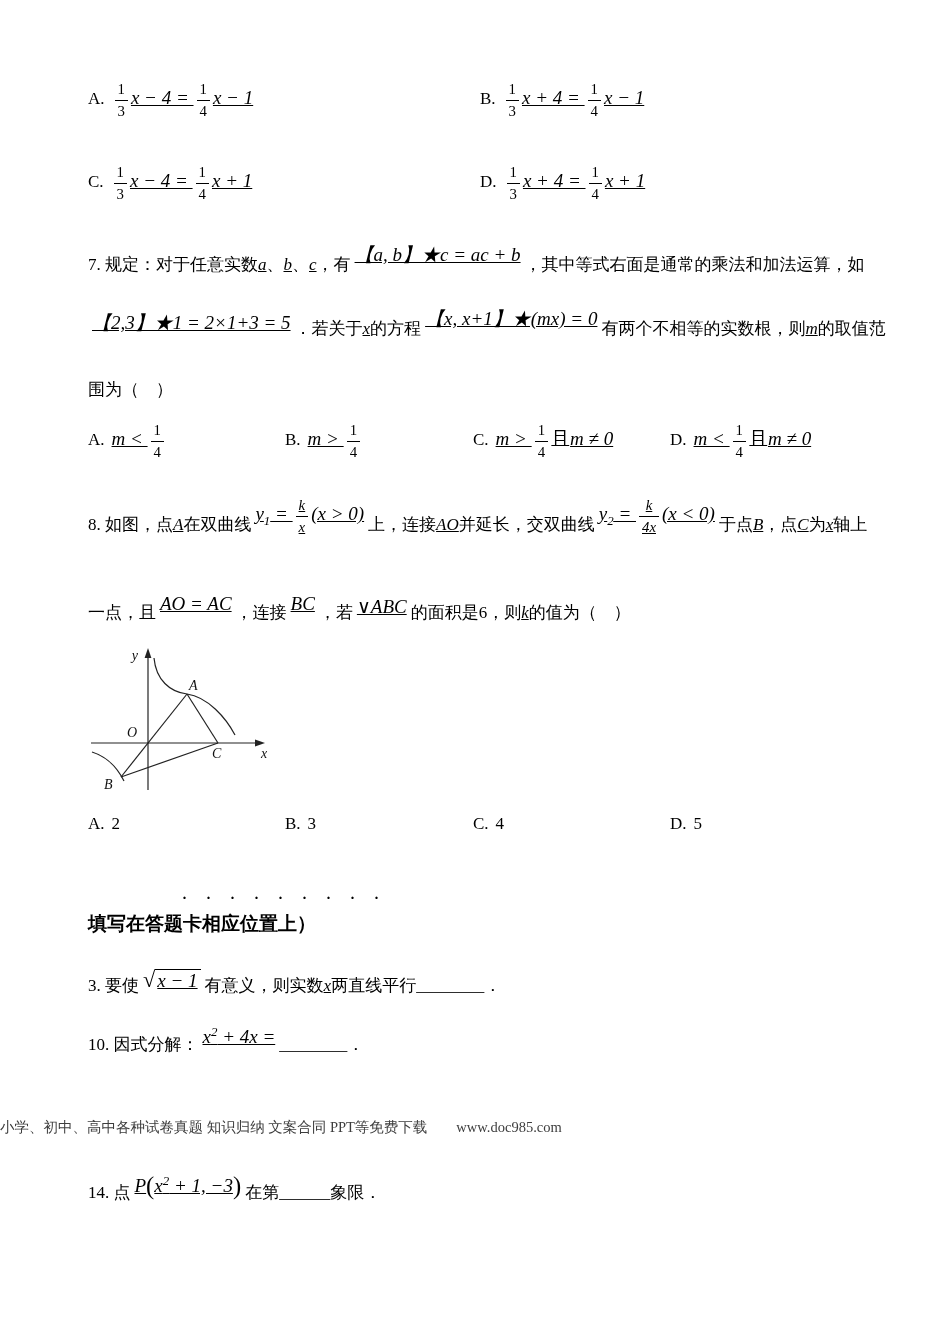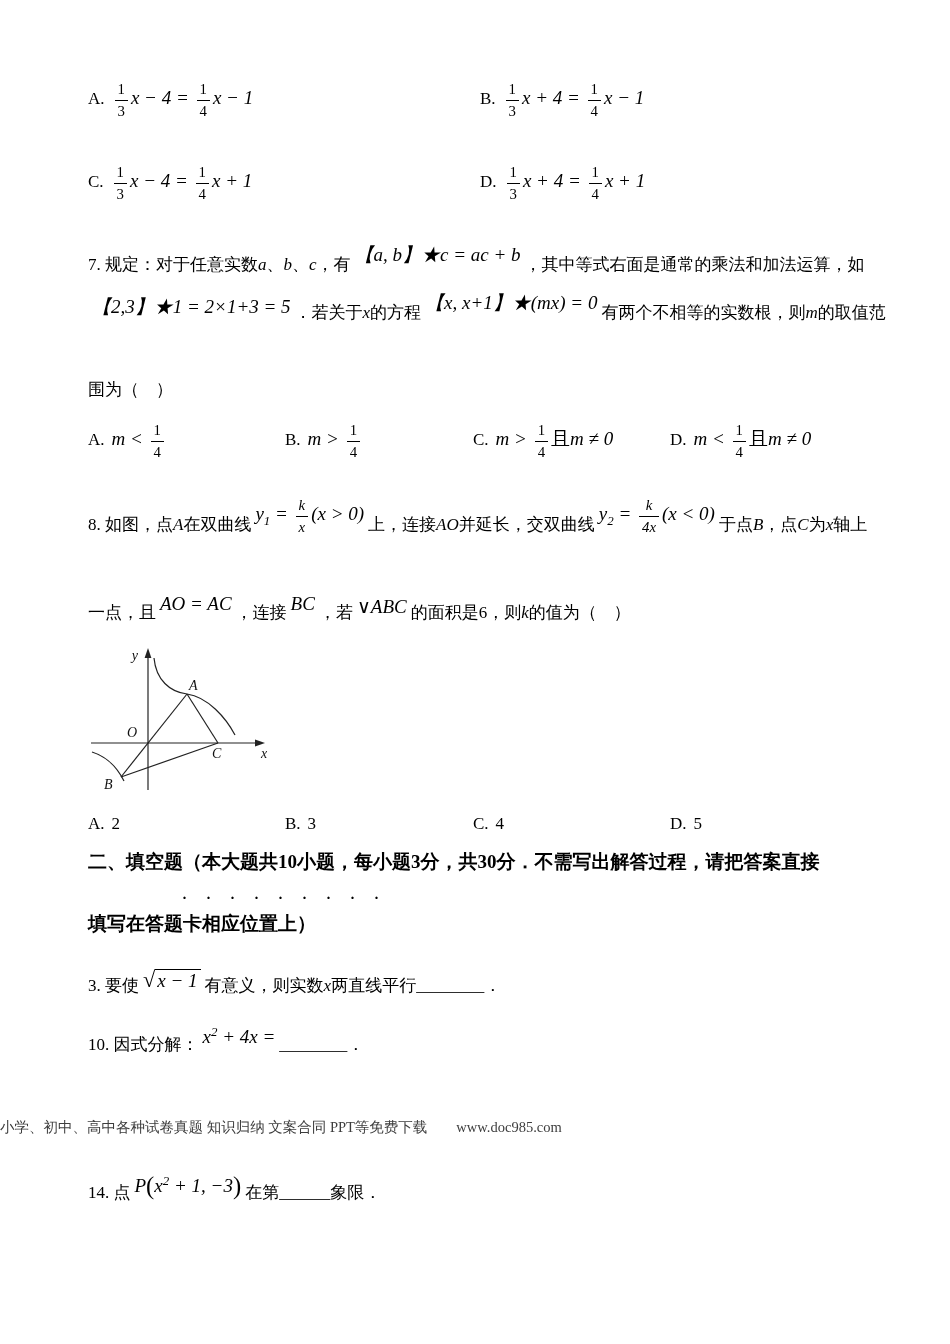--- a/index.html
+++ b/index.html
@@ -1,21 +1,21 @@
 <!DOCTYPE html>
 <html><head>
 <meta charset="utf-8">
 <style>
   html,body{margin:0;padding:0;background:#ffffff;}
   .page{position:relative;width:950px;height:1344px;background:#ffffff;overflow:hidden;
         font-family:"Liberation Serif","DejaVu Serif",serif;font-size:17px;color:#000;}
   .line{position:absolute;white-space:nowrap;line-height:1.45;}
   .lbl{margin-right:7px;font-style:normal;}
   .t{font-style:normal;margin-top:24px;}
-  .m{font-style:italic;}
+  .m{font-style:italic;text-decoration:underline;}
   .big{font-size:19px;}
   .chunk{font-size:19px;position:relative;display:inline-block;margin:0 4px;white-space:nowrap;}
   .frac{display:inline-block;vertical-align:middle;text-align:center;font-size:0.78em;line-height:1.25;margin:0 3px;font-style:normal;}
   .frac.m{font-style:italic;}
   .frac .num{display:block;border-bottom:1.2px solid #000;padding:0 3px 1px;}
   .frac .den{display:block;padding:1px 3px 0;}
   sub,sup{font-size:0.68em;}
   .sqrt{display:inline-block;white-space:nowrap;}
   .sqrt .rad{font-size:1.18em;font-style:normal;}
   .sqrt .vinc{border-top:1.3px solid #000;padding:0 3px 0 2px;}
@@ -40,21 +40,21 @@
     <span class="lbl">B.</span><span class="big"><span class="frac"><span class="num">1</span><span class="den">3</span></span><span class="m">x + 4 = </span><span class="frac"><span class="num">1</span><span class="den">4</span></span><span class="m">x − 1</span></span>
   </div>
   <div class="line" style="left:88px;top:163px">
     <span class="lbl">C.</span><span class="big"><span class="frac"><span class="num">1</span><span class="den">3</span></span><span class="m">x − 4 = </span><span class="frac"><span class="num">1</span><span class="den">4</span></span><span class="m">x + 1</span></span>
   </div>
   <div class="line" style="left:480px;top:163px">
     <span class="lbl">D.</span><span class="big"><span class="frac"><span class="num">1</span><span class="den">3</span></span><span class="m">x + 4 = </span><span class="frac"><span class="num">1</span><span class="den">4</span></span><span class="m">x + 1</span></span>
   </div>
 
   <div class="line" style="left:88px;top:250px"><span class="t">7. 规定：对于任意实数</span><span class="m">a</span><span class="t">、</span><span class="m">b</span><span class="t">、</span><span class="m">c</span><span class="t">，有</span><span class="chunk" style="top: -9px;"><span class="m">【a, b】★c = ac + b</span></span><span class="t">，其中等式右面是通常的乘法和加法运算，如</span></div>
-  <div class="line" style="left:88px;top:298px"><span class="chunk" style="top: -5px;"><span class="m">【2,3】★1 = 2×1+3 = 5</span></span><span class="t">．若关于</span><span class="m">x</span><span class="t">的方程</span><span class="chunk" style="top: -9px;"><span class="m">【x, x+1】★(mx) = 0</span></span><span class="t">有两个不相等的实数根，则</span><span class="m">m</span><span class="t">的取值范</span></div>
+  <div class="line" style="left:88px;top:314px"><span class="chunk" style="top: -5px;"><span class="m">【2,3】★1 = 2×1+3 = 5</span></span><span class="t">．若关于</span><span class="m">x</span><span class="t">的方程</span><span class="chunk" style="top: -9px;"><span class="m">【x, x+1】★(mx) = 0</span></span><span class="t">有两个不相等的实数根，则</span><span class="m">m</span><span class="t">的取值范</span></div>
   <div class="line" style="left:88px;top:378px"><span class="t">围为（　）</span></div>
 
   <div class="line" style="left:88px;top:421px">
     <span class="lbl">A.</span><span class="big"><span class="m">m &lt; </span><span class="frac"><span class="num">1</span><span class="den">4</span></span></span>
   </div>
   <div class="line" style="left:285px;top:421px">
     <span class="lbl">B.</span><span class="big"><span class="m">m &gt; </span><span class="frac"><span class="num">1</span><span class="den">4</span></span></span>
   </div>
   <div class="line" style="left:473px;top:421px">
     <span class="lbl">C.</span><span class="big"><span class="m">m &gt; </span><span class="frac"><span class="num">1</span><span class="den">4</span></span><span class="t">且</span><span class="m">m ≠ 0</span></span>
@@ -92,21 +92,20 @@
   <div class="line" style="left:285px;top:812px">
     <span class="lbl">B.</span><span class="t">3</span>
   </div>
   <div class="line" style="left:473px;top:812px">
     <span class="lbl">C.</span><span class="t">4</span>
   </div>
   <div class="line" style="left:670px;top:812px">
     <span class="lbl">D.</span><span class="t">5</span>
   </div>
 
-  <div class="line bold" style="left:88px;top:848px">二、填空题（本大题共10小题，每小题3分，共30分．不需写出解答过程，请把答案直接</div>
   <div class="line dots" style="left:182px;top:888px">·········</div>
   <div class="line bold" style="left:88px;top:910px">填写在答题卡相应位置上）</div>
 
   <div class="line" style="left:88px;top:968px"><span class="t">3. 要使</span><span class="chunk" style="top: -4px;"><span class="sqrt"><span class="rad">√</span><span class="vinc m">x − 1</span></span></span><span class="t">有意义，则实数</span><span class="m">x</span><span class="t">两直线平行</span><span class="t">________</span><span class="t">．</span></div>
   <div class="line" style="left:88px;top:1030px"><span class="t">10. 因式分解：</span><span class="chunk" style="top: -7px;"><span class="m"><span>x</span><sup>2</sup></span><span class="m"> + 4x = </span></span><span class="t">________</span><span class="t">．</span></div>
   <div class="line" style="left:88px;top:1130px"><span class="t">14. 点</span><span class="chunk" style="top: -6px; margin-top: 44px;"><span class="m">P</span><span class="paren">(</span><span class="m"><span>x</span><sup>2</sup></span><span class="m"> + 1, −3</span><span class="paren">)</span></span><span class="t">在第</span><span class="t">______</span><span class="t">象限．</span></div>
 
   <div class="footer">小学、初中、高中各种试卷真题  知识归纳  文案合同  PPT等免费下载　　www.doc985.com</div>
 
 </div>

